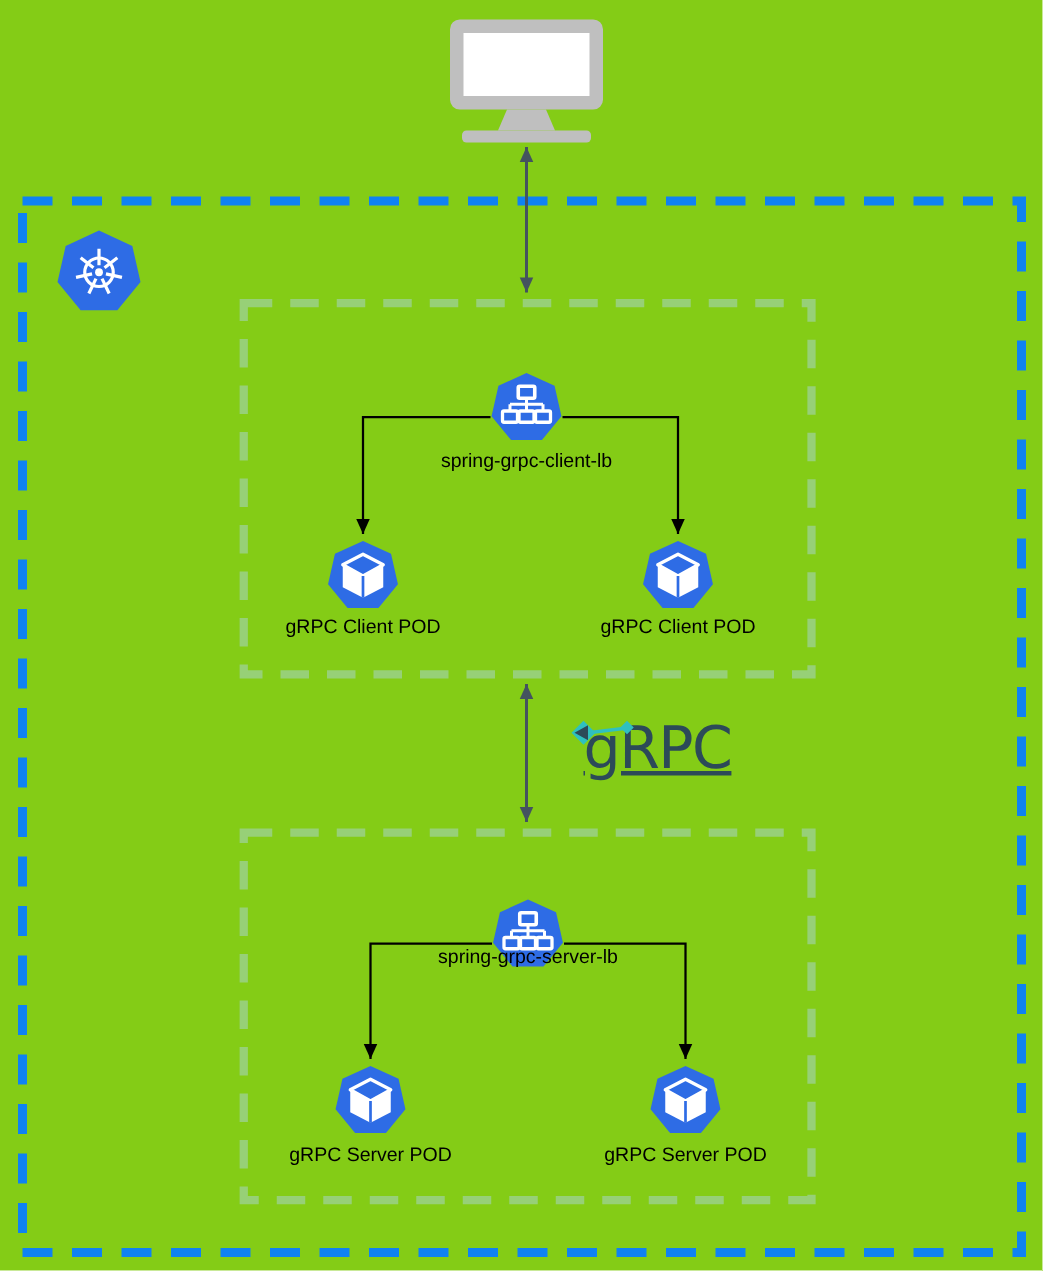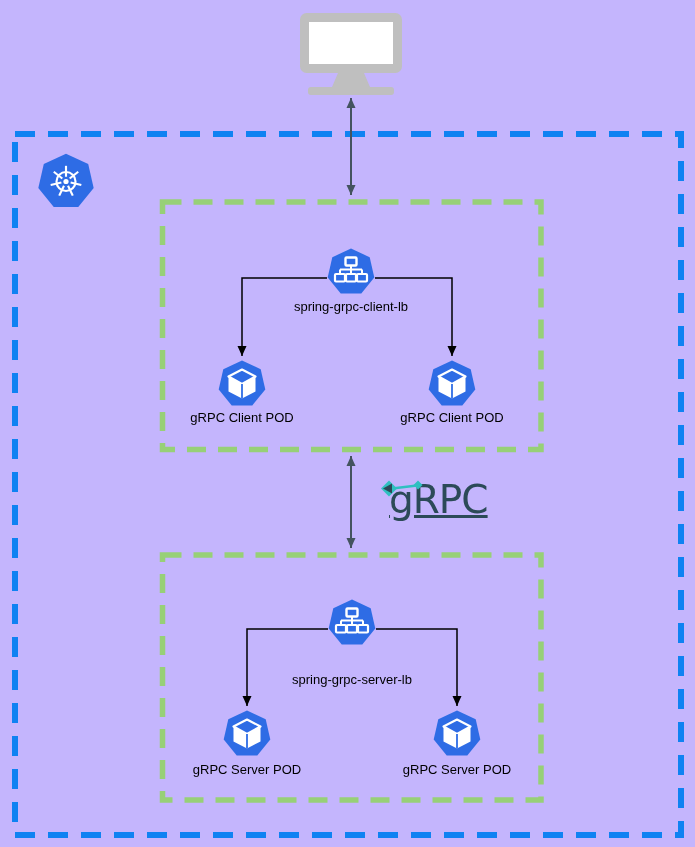--- a/index.html
+++ b/index.html
@@ -1,16 +1,16 @@
 <!DOCTYPE html>
 <html style="--cluster_border: #0F82F2; --group_border: #97D077; --icon_blue: #2E6CE5; --monitor_gray: #BFBFBF; --arrow_slate: #44535F; --connector_black: #000000; --grpc_dark: #2C4A58; --grpc_teal: #2FC0C0; --label_text: #000000;"><head>
 <meta charset="utf-8">
 <style>
   html,body{margin:0;padding:0;background:#ffffff;}
-  #canvas{position:relative;width:695px;height:847px;background:#c4b5fd;overflow:hidden;
+  #canvas{position:relative;width:695px;height:847px;background:#84cc16;overflow:hidden;
           font-family:"Liberation Sans",sans-serif;}
   #overlay{position:absolute;left:0;top:0;width:695px;height:847px;pointer-events:none;}
 
   .cluster-rect{fill:none;stroke:var(--cluster_border,#0F82F2);stroke-width:6;stroke-dasharray:20 13;}
   .group-rect{fill:none;stroke:var(--group_border,#97D077);stroke-width:5.5;stroke-dasharray:19 12;}
   .conn{fill:none;stroke:var(--connector_black,#000);stroke-width:1.5;}
   .biarrow{fill:none;stroke:var(--arrow_slate,#44535F);stroke-width:2;}
   .mk-black{fill:var(--connector_black,#000);}
   .mk-slate{fill:var(--arrow_slate,#44535F);}
 
@@ -125,21 +125,21 @@
   </svg>
 
   <svg class="node-icon" style="left:328px;top:599px" width="48" height="48" viewBox="0 0 48 48">
     <polygon class="hept" points="24,0.6 42.7,9.2 47.3,29.5 34.3,45.4 13.7,45.4 0.7,29.5 5.3,9.2"></polygon>
     <rect class="wht" x="18.5" y="9.5" width="11" height="8" rx="1" stroke-width="2.4"></rect>
     <path class="wht" stroke-width="2" d="M24,17.5 v4 M13,21.5 h22 M13,21.5 v4.5 M24,21.5 v4.5 M35,21.5 v4.5"></path>
     <rect class="wht" x="8" y="26" width="10" height="7.5" rx="1" stroke-width="2.2"></rect>
     <rect class="wht" x="19" y="26" width="10" height="7.5" rx="1" stroke-width="2.2"></rect>
     <rect class="wht" x="30" y="26" width="10" height="7.5" rx="1" stroke-width="2.2"></rect>
   </svg>
-  <div class="lbl" style="left:242px;top:672px">spring-grpc-server-lb</div>
+  <div class="lbl" style="left:242px;top:630px">spring-grpc-server-lb</div>
 
   <svg class="node-icon" style="left:223px;top:710px" width="48" height="48" viewBox="0 0 48 48">
     <polygon class="hept" points="24,0.6 42.7,9.2 47.3,29.5 34.3,45.4 13.7,45.4 0.7,29.5 5.3,9.2"></polygon>
     <polygon class="whtf" points="24,24 10.5,16.5 10.5,31.5 24,38.5"></polygon>
     <polygon class="whtf" points="24,24 37.5,16.5 37.5,31.5 24,38.5"></polygon>
     <polygon class="bluefill wht" stroke-width="2.2" stroke-linejoin="round" points="24,9.5 37.5,16.5 24,24 10.5,16.5"></polygon>
     <line class="bluestroke" stroke-width="1.8" x1="24" y1="24" x2="24" y2="38.5"></line>
   </svg>
   <div class="lbl" style="left:137px;top:762px">gRPC Server POD</div>
 

